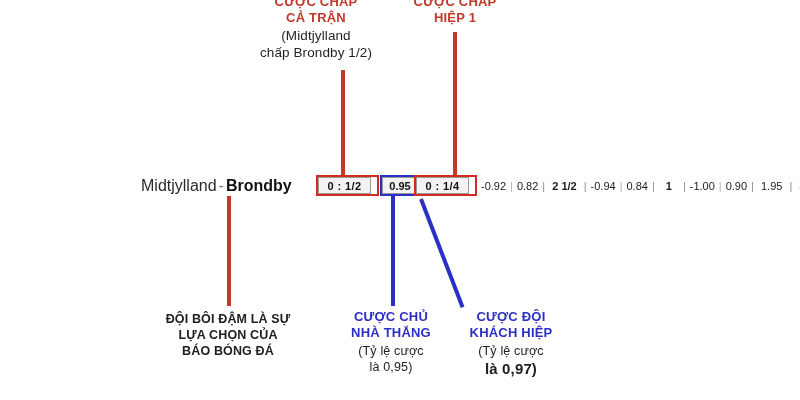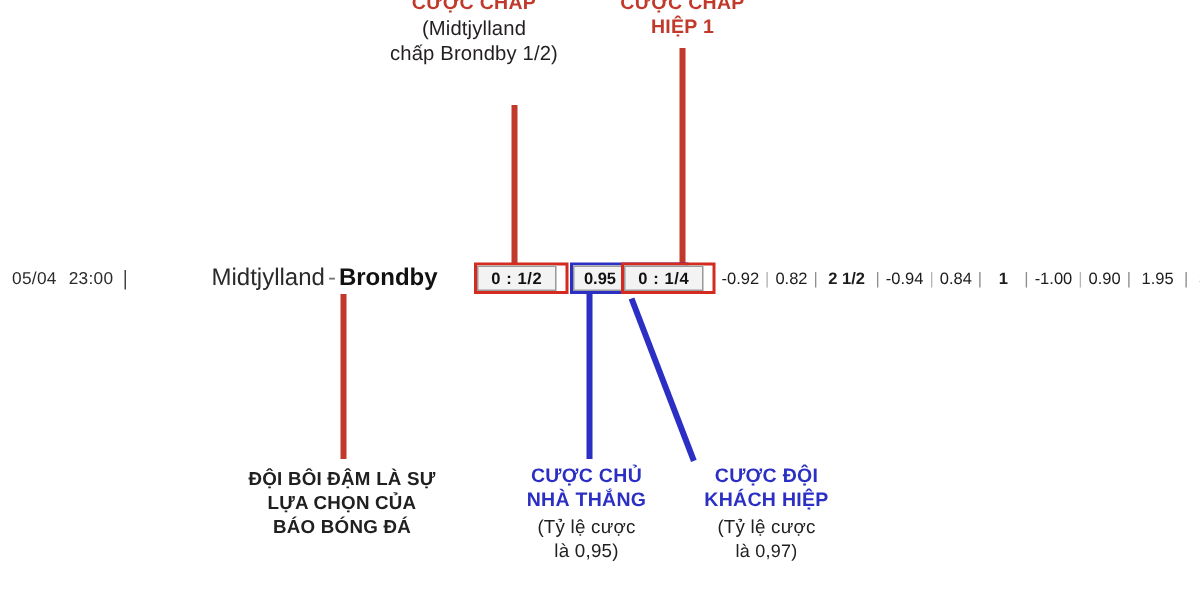--- a/index.html
+++ b/index.html
@@ -165,41 +165,36 @@
   .tail .sep    { color: #8d8d8d; padding: 0 1px; }
   .tail .sep-thin { color: #b5b5b5; padding: 0 1px; }
 </style>
 </head>
 <body>
 
 <div id="stage">
 
   <div class="ann ann-red" id="ann-top-left" style="left:231px; top:-6px; width:170px;">
     <span class="hl">CƯỢC CHẤP</span>
+    <span class="hl">CẢ TRẬN</span>
     <span class="sub">(Midtjylland</span>
     <span class="sub">chấp Brondby 1/2)</span>
   </div>
 
   <div class="vline" id="line-top-left" style="left:341px; top:70px; height:106px;"></div>
 
   <div class="ann ann-red" id="ann-top-right" style="left:380px; top:-6px; width:150px;">
     <span class="hl">CƯỢC CHẤP</span>
     <span class="hl">HIỆP 1</span>
   </div>
 
   <div class="vline" id="line-top-right" style="left:453px; top:32px; height:144px;"></div>
 
   <div id="oddsrow">
 
-    <div class="cell datecell">
-      <span>05/04</span>
-      <span style="display:inline-block;width:8px"></span>
-      <span>23:00</span>
-      <span class="tickmark"></span>
-    </div>
 
     <div class="cell matchcell">
       <span>Midtjylland</span>
       <span class="dash">-</span>
       <span class="away">Brondby</span>
     </div>
 
     <div class="boxgrp red" style="left:316px; width:63px;">
       <div class="boxcell hdp">0 : 1/2</div>
     </div>
@@ -253,16 +248,16 @@
     <span class="sub-blue-head">CƯỢC CHỦ</span>
     <span class="sub-blue-head">NHÀ THẮNG</span>
     <span class="sub-black" style="font-weight:400;font-size:12.5px;margin-top:2px">(Tỷ lệ cược</span>
     <span class="sub-black" style="font-weight:400;font-size:12.5px">là 0,95)</span>
   </div>
 
   <div class="ann ann-blue" id="ann-away-price" style="left:452px; top:309px; width:118px;">
     <span class="sub-blue-head">CƯỢC ĐỘI</span>
     <span class="sub-blue-head">KHÁCH HIỆP</span>
     <span class="sub-black" style="font-weight:400;font-size:12.5px;margin-top:2px">(Tỷ lệ cược</span>
-    <span class="sub-black" style="font-weight:400;font-size:12px">là 0,97)</span>
+    <span class="sub-black" style="font-weight:700;font-size:15px">là 0,97)</span>
   </div>
 
 </div>
 
 </body></html>

